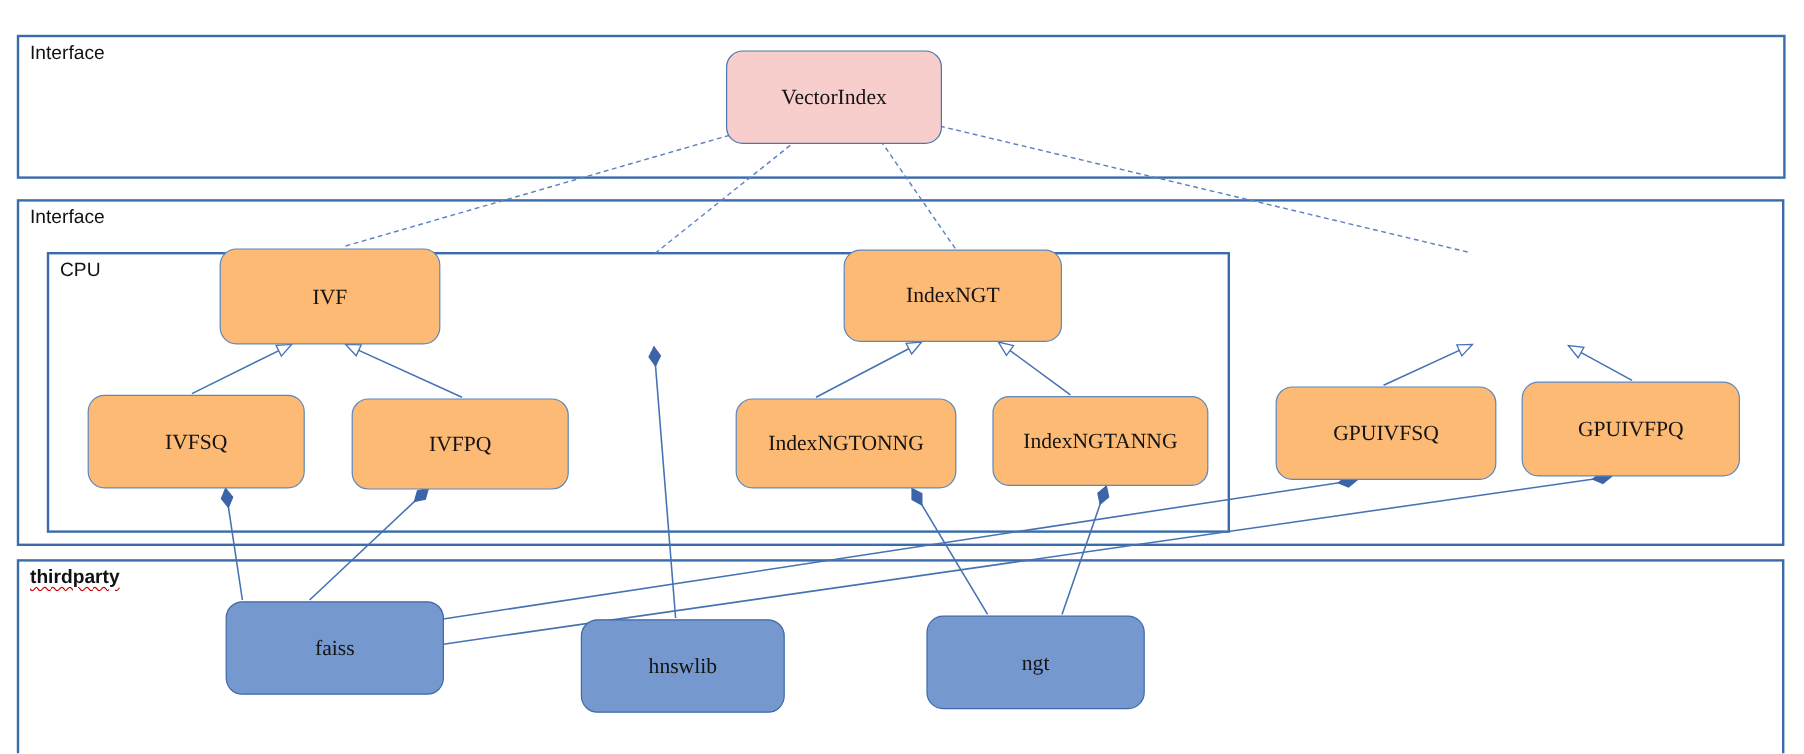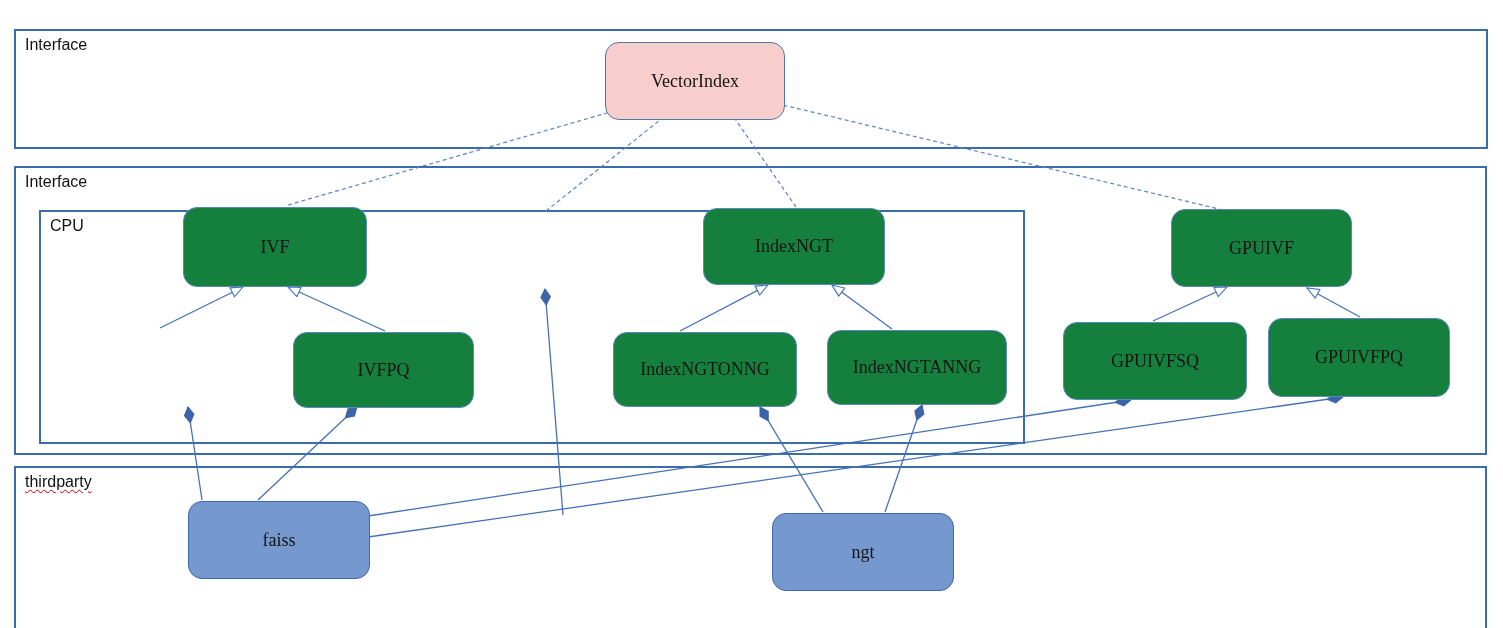--- a/index.html
+++ b/index.html
@@ -1,26 +1,26 @@
 <!DOCTYPE html>
 <html><head>
 <meta charset="utf-8">
 <style>
   html,body{margin:0;padding:0;background:#ffffff;}
   #canvas{position:relative;width:1503px;height:628px;background:#ffffff;overflow:hidden;
           font-family:"Liberation Sans",sans-serif;}
   .container{position:absolute;border:2px solid #3a6cab;background:transparent;z-index:1;margin-top:20px;}
   .container .clabel{position:absolute;left:9px;top:5px;font-size:16px;color:#111;
           font-family:"Liberation Sans",sans-serif;}
-  .squiggle{text-decoration:underline wavy #cc0000;text-decoration-thickness:1px;text-underline-offset:2px;}
+  .squiggle{text-decoration:underline wavy #cc0000;text-decoration-thickness:1px;text-underline-offset:2px;font-weight:bold;}
   svg.edges{position:absolute;left:0;top:0;z-index:2;pointer-events:none;}
   .node{position:absolute;z-index:3;display:flex;align-items:center;justify-content:center;
         border-radius:14px;border:1.6px solid #5c88bd;
         font-family:"Liberation Serif",serif;font-size:18px;color:#141414;}
-  .node.green{background:#15803d;}
+  .node.green{background:#fdba74;}
   .node.pink{background:#f8cecc;border-color:#4b77ad;margin-top:21px;}
   .node.blue{background:#7599ce;border-color:#3e68a8;}
 </style>
 </head>
 <body>
 
 <div id="canvas">
 
   <div class="container" style="left:14px;top:9px;width:1470px;height:116px">
     <span class="clabel">Interface</span>
@@ -82,24 +82,24 @@
 
   <div class="node green" style="left:183px;top:207px;width:182px;height:78px">
     <span>IVF</span>
   </div>
 
 
   <div class="node green" style="left:703px;top:208px;width:180px;height:75px">
     <span>IndexNGT</span>
   </div>
 
-  <div class="node green" style="left:1171px;top:209px;width:179px;height:76px">
-    <span>GPUIVF</span>
+
+  <div class="node green" style="left:73px;top:329px;width:179px;height:76px">
+    <span>IVFSQ</span>
   </div>
-
 
   <div class="node green" style="left:613px;top:332px;width:182px;height:73px">
     <span>IndexNGTONNG</span>
   </div>
 
   <div class="node green" style="left:293px;top:332px;width:179px;height:74px">
     <span>IVFPQ</span>
   </div>
 
   <div class="node green" style="left:827px;top:330px;width:178px;height:73px">
@@ -111,18 +111,21 @@
   </div>
 
   <div class="node green" style="left:1268px;top:318px;width:180px;height:77px">
     <span>GPUIVFPQ</span>
   </div>
 
   <div class="node blue" style="left:188px;top:501px;width:180px;height:76px">
     <span>faiss</span>
   </div>
 
+  <div class="node blue" style="left:484px;top:516px;width:168px;height:76px">
+    <span>hnswlib</span>
+  </div>
 
   <div class="node blue" style="left:772px;top:513px;width:180px;height:76px">
     <span>ngt</span>
   </div>
 
 </div>
 
 </body></html>

